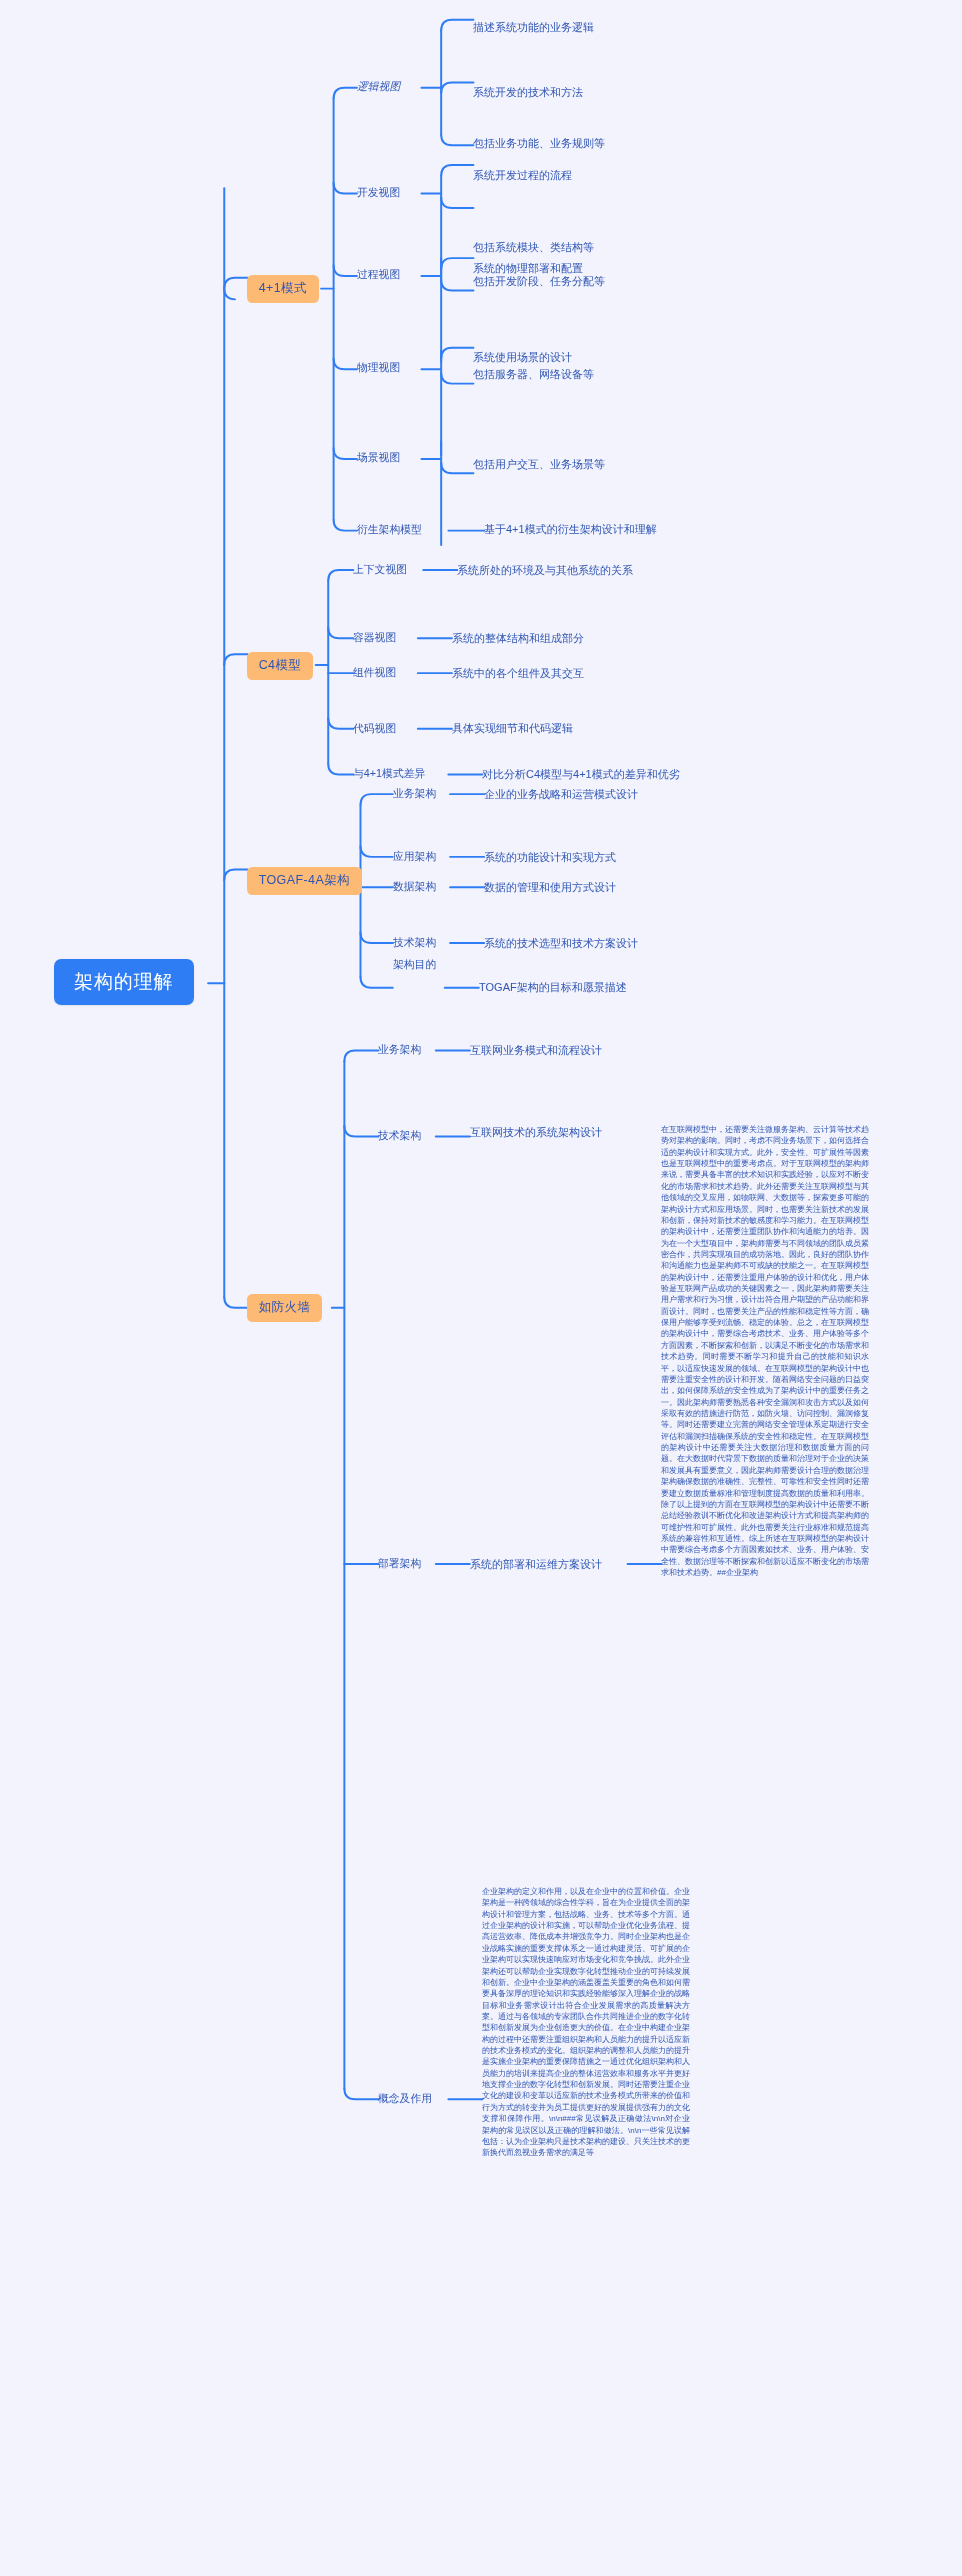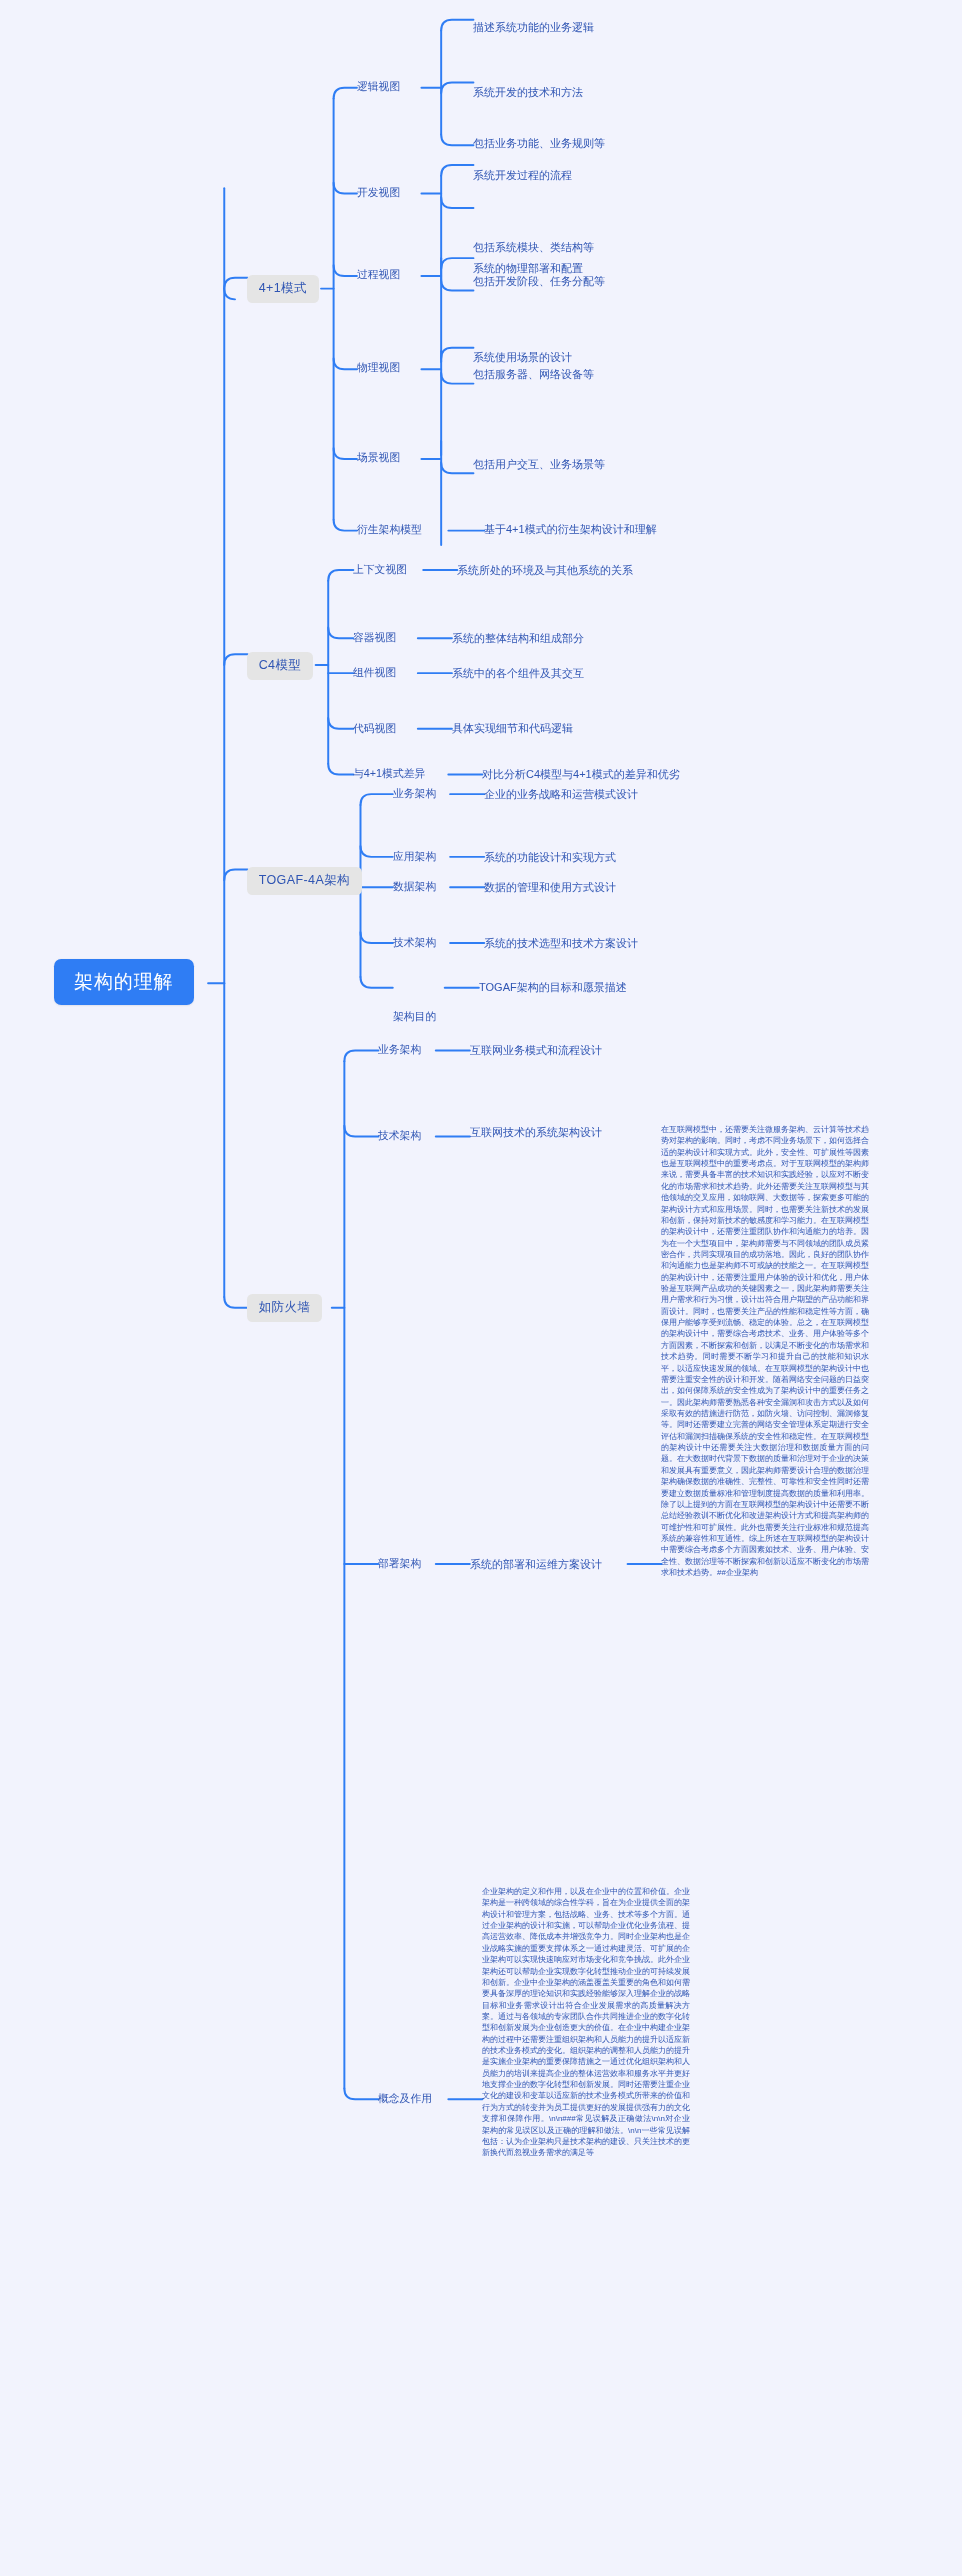--- a/index.html
+++ b/index.html
@@ -14,21 +14,21 @@
   #canvas{position:absolute;inset:0;}
   svg.links{position:absolute;left:0;top:0;width:963px;height:2576px;pointer-events:none;}
   .node{position:absolute;white-space:nowrap;line-height:1.2;}
 
   .root{
     background:#2f7df4;color:#fff;border-radius:7.2px;
     font-size:19px;padding:11.7px 20px;letter-spacing:0.9px;
     box-shadow:0 0.9px 1.8px rgba(0,0,0,.08);
   }
   .lvl1{
-    background:#e5e5e5;color:#2f55b3;border-radius:5.4px;
+    background:#fdba74;color:#2f55b3;border-radius:5.4px;
     font-size:12.5px;padding:6.3px 11.7px;letter-spacing:0.4px;
   }
   .lvl2{font-size:10.8px;color:#2f55b3;}
   .lvl3{font-size:11px;color:#2f55b3;}
   .para{
     position:absolute;font-size:8px;line-height:1.42;color:#2f55b3;
     text-align:justify;white-space:normal;word-break:break-all;
   }
 </style>
 </head>
@@ -122,21 +122,21 @@
       <path d="M486 1745 H 524"></path>
       <path d="M700 1745 H 738"></path>
       <path d="M500 2342 H 538"></path>
     </g>
   </svg>
 
   <div class="node root" style="left:54px;top:959px;">架构的理解</div>
 
   <div class="node lvl1" style="left:247px;top:275px;">4+1模式</div>
 
-  <div class="node lvl2" style="left:357px;top:80px;">逻辑视图</div>
+  <div class="node lvl2" style="left:357px;top:80px;font-style:italic;">逻辑视图</div>
   <div class="node lvl3" style="left:473px;top:20.6px;">描述系统功能的业务逻辑</div>
   <div class="node lvl3" style="left:473px;top:137px;">包括业务功能、业务规则等</div>
 
   <div class="node lvl2" style="left:357px;top:186px;text-align:center;">开发视图</div>
   <div class="node lvl3" style="left:473px;top:86px;">系统开发的技术和方法</div>
   <div class="node lvl3" style="left:473px;top:193px;margin-top:48px;">包括系统模块、类结构等</div>
 
   <div class="node lvl2" style="left:357px;top:268px;">过程视图</div>
   <div class="node lvl3" style="left:473px;top:169px;">系统开发过程的流程</div>
   <div class="node lvl3" style="left:473px;top:275px;">包括开发阶段、任务分配等</div>
@@ -176,21 +176,21 @@
 
   <div class="node lvl2" style="left:393px;top:850px;">应用架构</div>
   <div class="node lvl3" style="left:484px;top:851px;">系统的功能设计和实现方式</div>
 
   <div class="node lvl2" style="left:393px;top:880px;">数据架构</div>
   <div class="node lvl3" style="left:484px;top:881px;">数据的管理和使用方式设计</div>
 
   <div class="node lvl2" style="left:393px;top:936px;">技术架构</div>
   <div class="node lvl3" style="left:484px;top:937px;">系统的技术选型和技术方案设计</div>
 
-  <div class="node lvl2" style="left:393px;top:1010px;">架构目的</div>
+  <div class="node lvl2" style="left:393px;top:958px;">架构目的</div>
   <div class="node lvl3" style="left:479px;top:981px;">TOGAF架构的目标和愿景描述</div>
 
   <div class="node lvl1" style="left:247px;top:1294px;">如防火墙</div>
 
   <div class="node lvl2" style="left:378px;top:1043px;">业务架构</div>
   <div class="node lvl3" style="left:470px;top:1044px;">互联网业务模式和流程设计</div>
 
   <div class="node lvl2" style="left:378px;top:1129px;">技术架构</div>
   <div class="node lvl3" style="left:470px;top:1126px;">互联网技术的系统架构设计</div>
 

